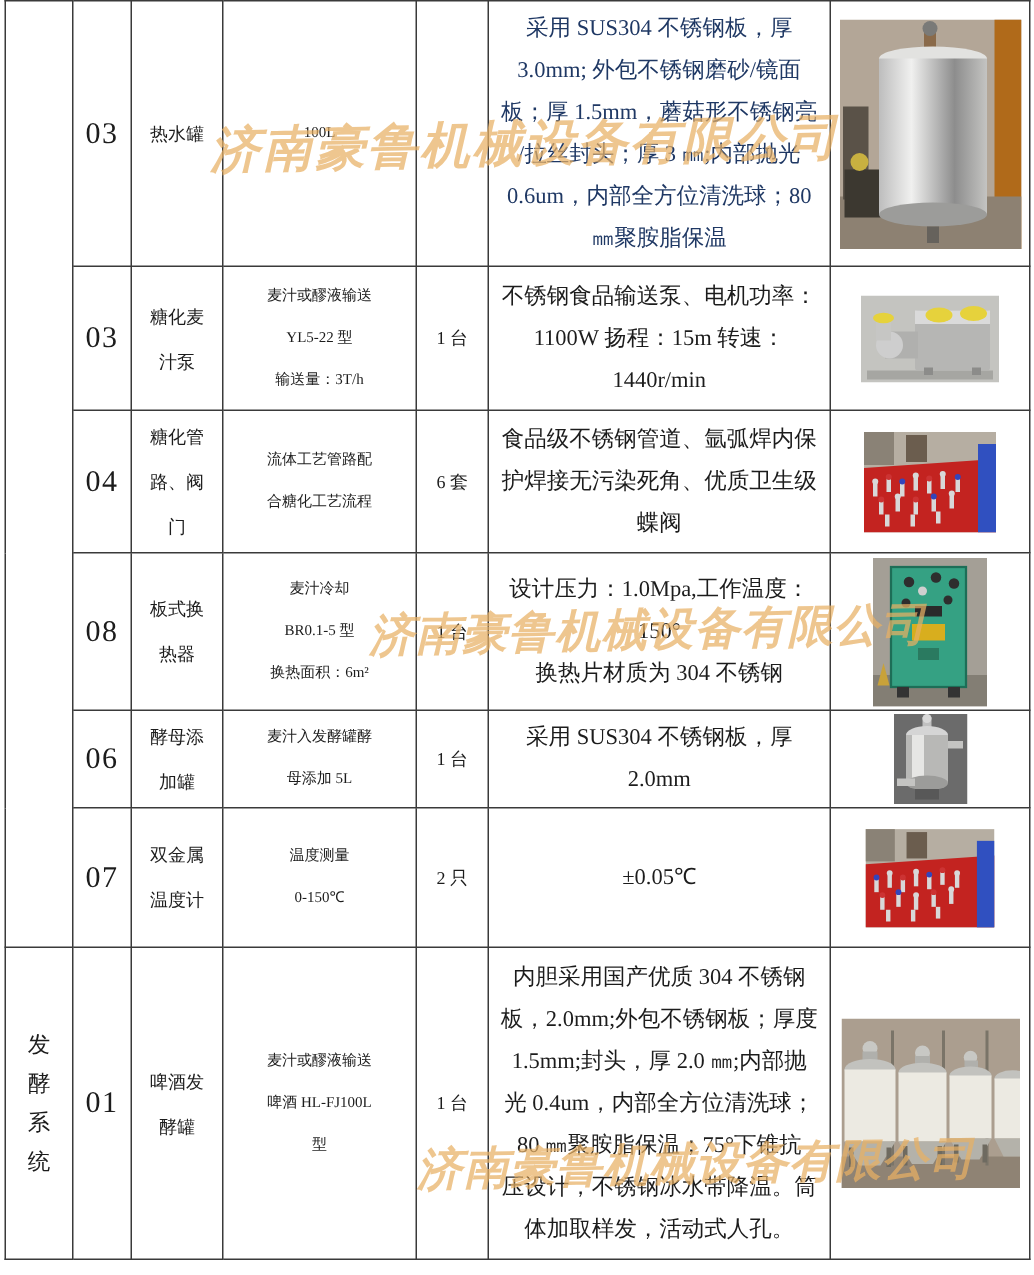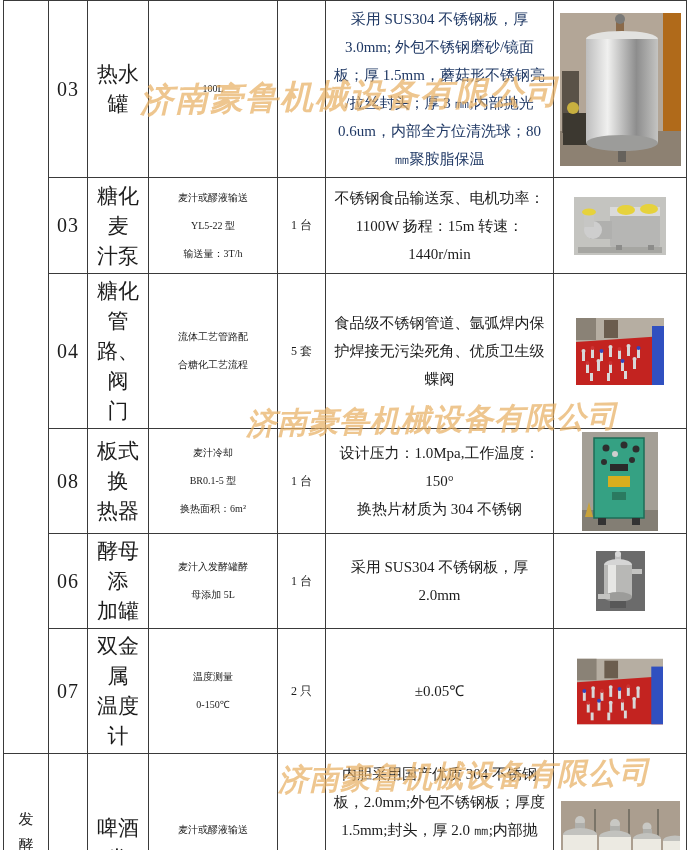--- a/index.html
+++ b/index.html
@@ -18,21 +18,21 @@
     text-align:center;vertical-align:middle;
     padding:2px 3px;overflow:hidden;
   }
   col.c-sys{width:45px}col.c-num{width:39px}col.c-name{width:61px}
   col.c-spec{width:129px}col.c-qty{width:48px}col.c-desc{width:228px}
   col.c-photo{width:133px}
   tr.r1{height:177px}tr.r2{height:96px}tr.r3{height:95px}tr.r4{height:105px}
   tr.r5{height:64px}tr.r6{height:93px}tr.r7{height:208px}
   .pre{white-space:pre-line;font-family:Liberation Serif, serif;}
   .numcell{font-size:20px;letter-spacing:1px;}
-  .namecell{font-size:21px;line-height:30px;}
+  .namecell{font-size:12px;line-height:30px;}
   .speccell{font-size:10px;line-height:28px;}
   .qtycell{font-size:12px;}
   .desccell{font-size:15px;line-height:28px;}
   .navy{color:#1f3864;}
   .syscell{font-size:15px;line-height:26px;letter-spacing:0;}
   .photo-wrap{display:flex;align-items:center;justify-content:center;width:100%;height:100%;}
   .wm{
     position:absolute;z-index:6;pointer-events:none;
     font-weight:bold;font-style:italic;
     color:rgba(232,176,100,0.72);
@@ -131,21 +131,21 @@
       </td>
     </tr>
 
     <tr class="r3">
       <td class="numcell">04</td>
       <td class="namecell pre">糖化管
 路、阀
 门</td>
       <td class="speccell pre">流体工艺管路配
 合糖化工艺流程</td>
-      <td class="qtycell">5 套</td>
+      <td class="qtycell">6 套</td>
       <td class="desccell pre">食品级不锈钢管道、氩弧焊内保
 护焊接无污染死角、优质卫生级
 蝶阀</td>
       <td>
         <div class="photo-wrap">
           <svg width="88" height="67" viewBox="0 0 88 67">
             <rect width="88" height="67" fill="#b6aea2"></rect>
             <rect x="0" y="0" width="20" height="22" fill="#8a8276"></rect>
             <rect x="28" y="2" width="14" height="18" fill="#6b5d4e"></rect>
             <polygon points="0,24 88,18 88,67 0,67" fill="#c32320"></polygon>

